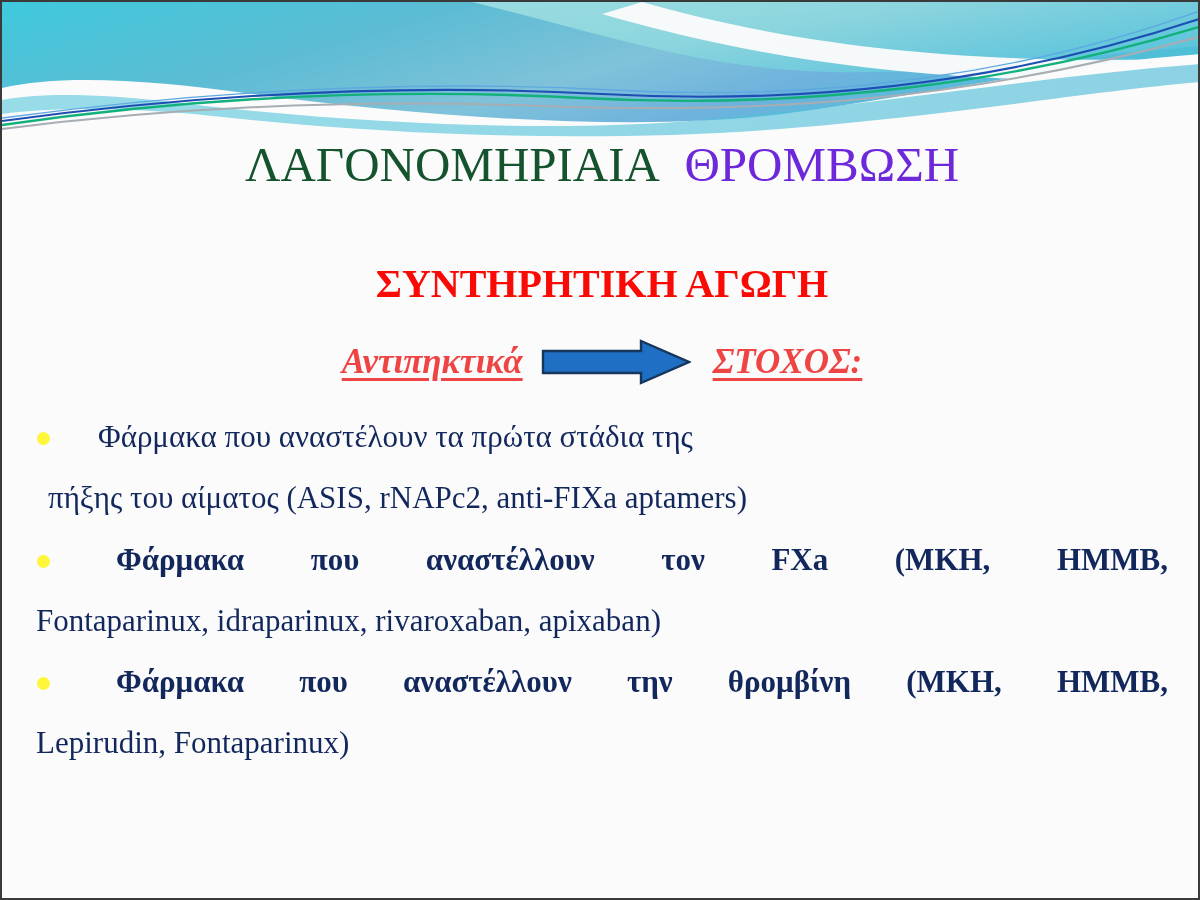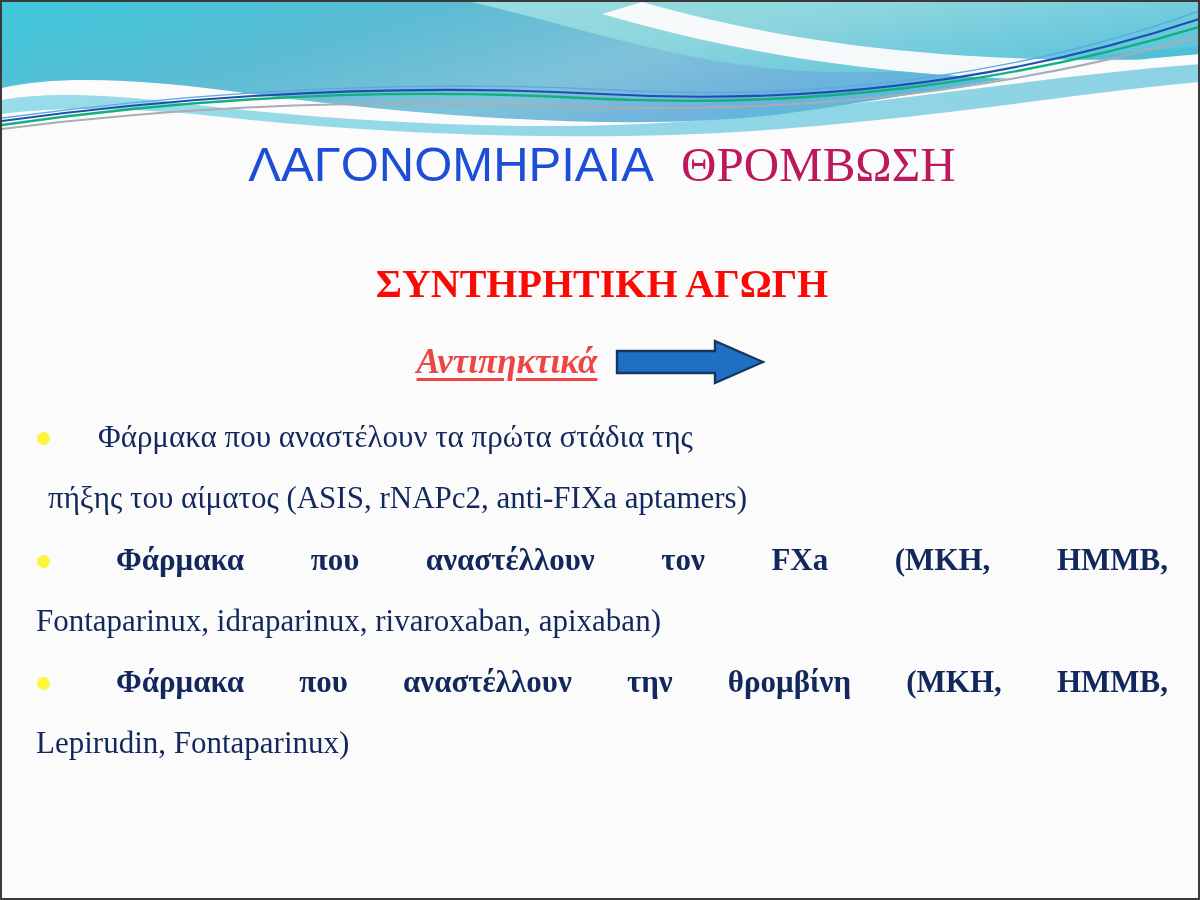--- a/index.html
+++ b/index.html
@@ -31,29 +31,29 @@
 
   
   .title-row {
     position: absolute;
     left: 0; top: 134px;
     width: 1200px;
     text-align: center;
     white-space: nowrap;
   }
   .title-sans {
-    font-family: Liberation Sans, sans-serif;
+    font-family: Liberation Serif, serif;
     font-size: 49px;
-    color: #1d4ed8;
+    color: #14532d;
     letter-spacing: 0px;
   }
   .title-serif {
     font-family: "Liberation Serif", "DejaVu Serif", serif;
     font-size: 49px;
-    color: #be185d;
+    color: #6d28d9;
   }
 
   
   .subtitle {
     position: absolute;
     left: 0; top: 258px;
     width: 1200px;
     text-align: center;
     font-family: "Liberation Serif", "DejaVu Serif", serif;
     font-weight: bold;
@@ -212,20 +212,21 @@
 
   <div class="arrow-row">
     <span class="word">Αντιπηκτικά</span>
     <span class="arrow-gap-left"></span>
     <span class="arrow-wrap">
       <svg width="150" height="48" viewBox="0 0 150 48" xmlns="http://www.w3.org/2000/svg" aria-hidden="true">
         <polygon points="2,13 100,13 100,3 148,24 100,45 100,35 2,35" fill="#1f6fc4" stroke="#16365c" stroke-width="2.4" stroke-linejoin="miter"></polygon>
       </svg>
     </span>
     <span class="arrow-gap-right"></span>
+    <span class="word">ΣΤΟΧΟΣ:</span>
   </div>
 
   <div class="body">
 
     <div class="para b1">
       <span class="bullet-dot"></span>
       <span>Φάρμακα που αναστέλουν τα πρώτα στάδια της</span>
     </div>
     <div class="para cont1">
       <span>πήξης του αίματος (ASIS, rNAPc2, anti-FIXa aptamers)</span>

